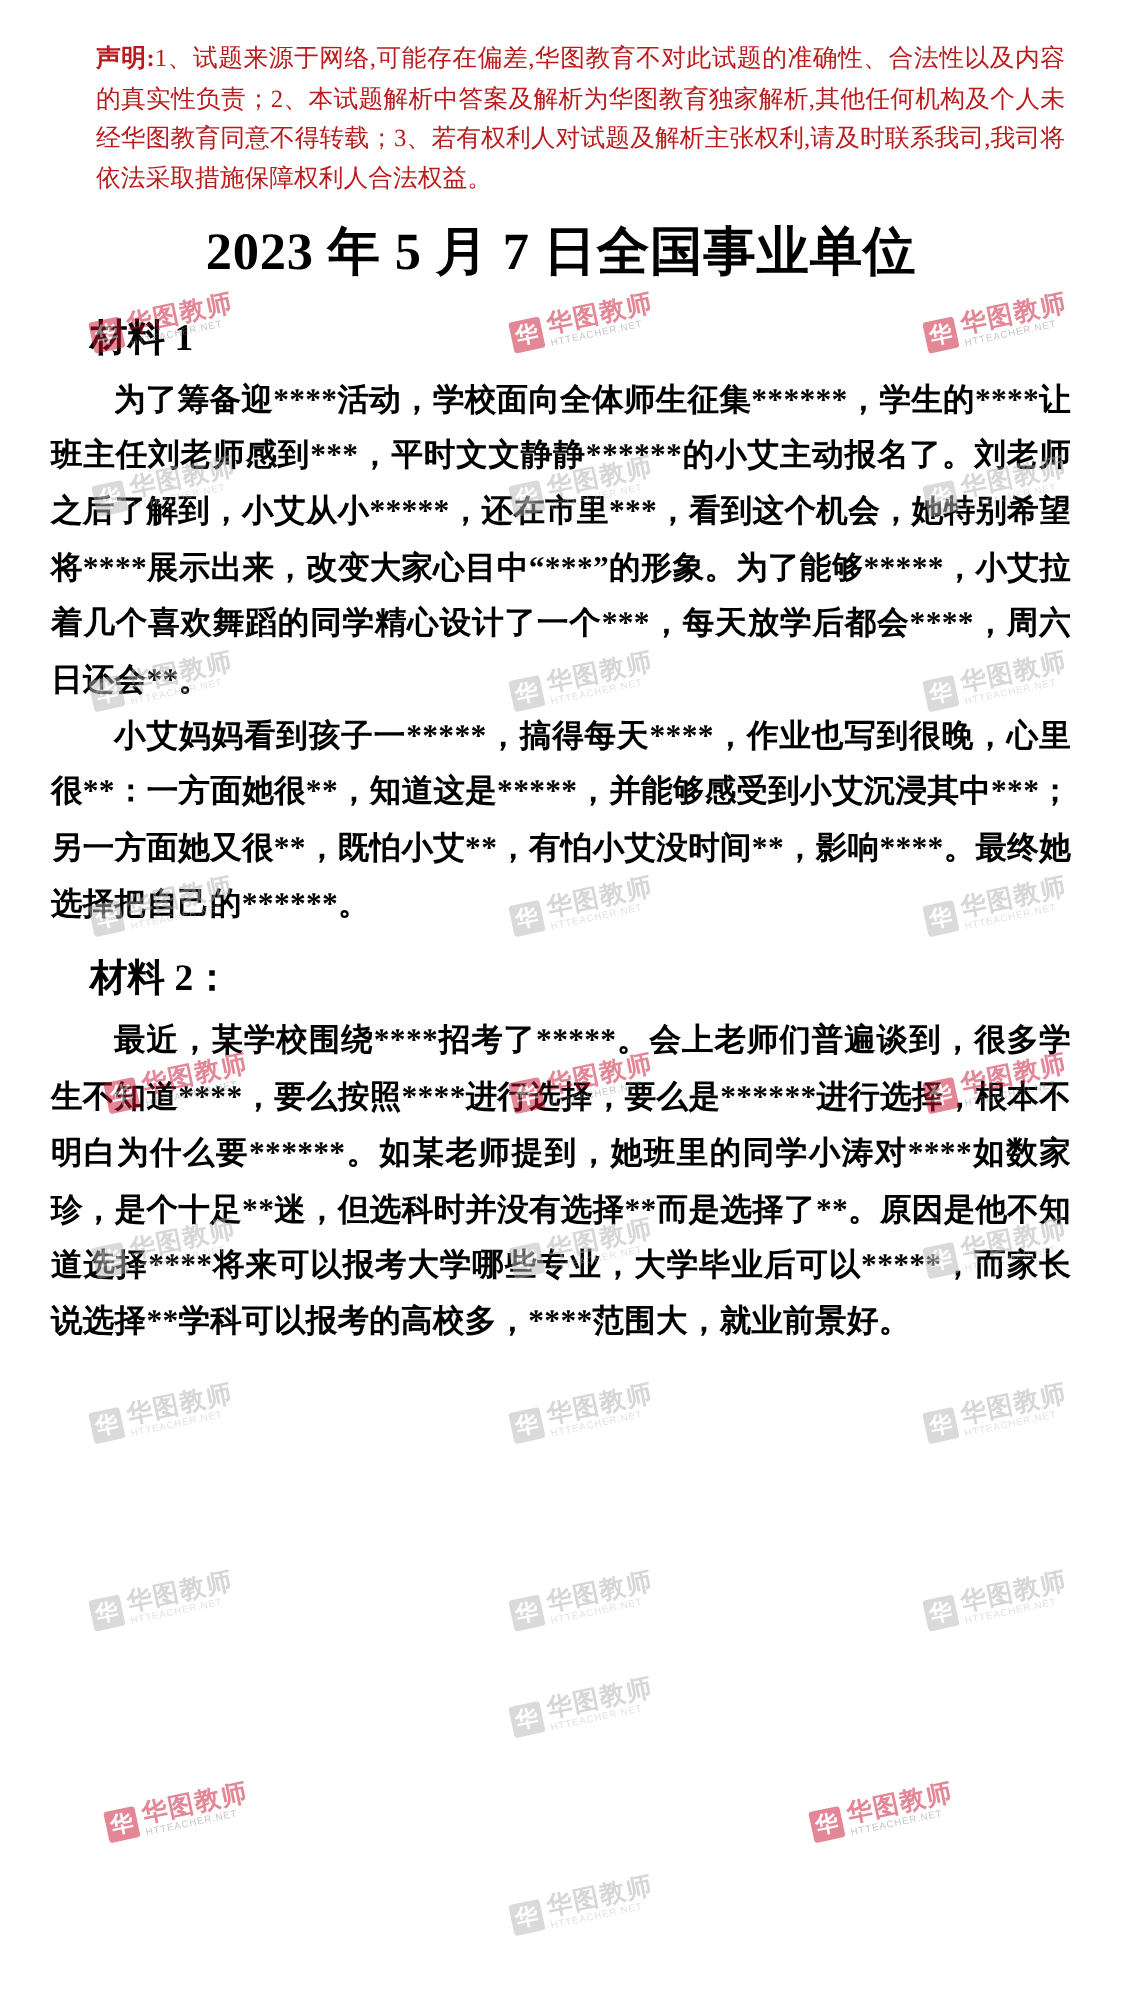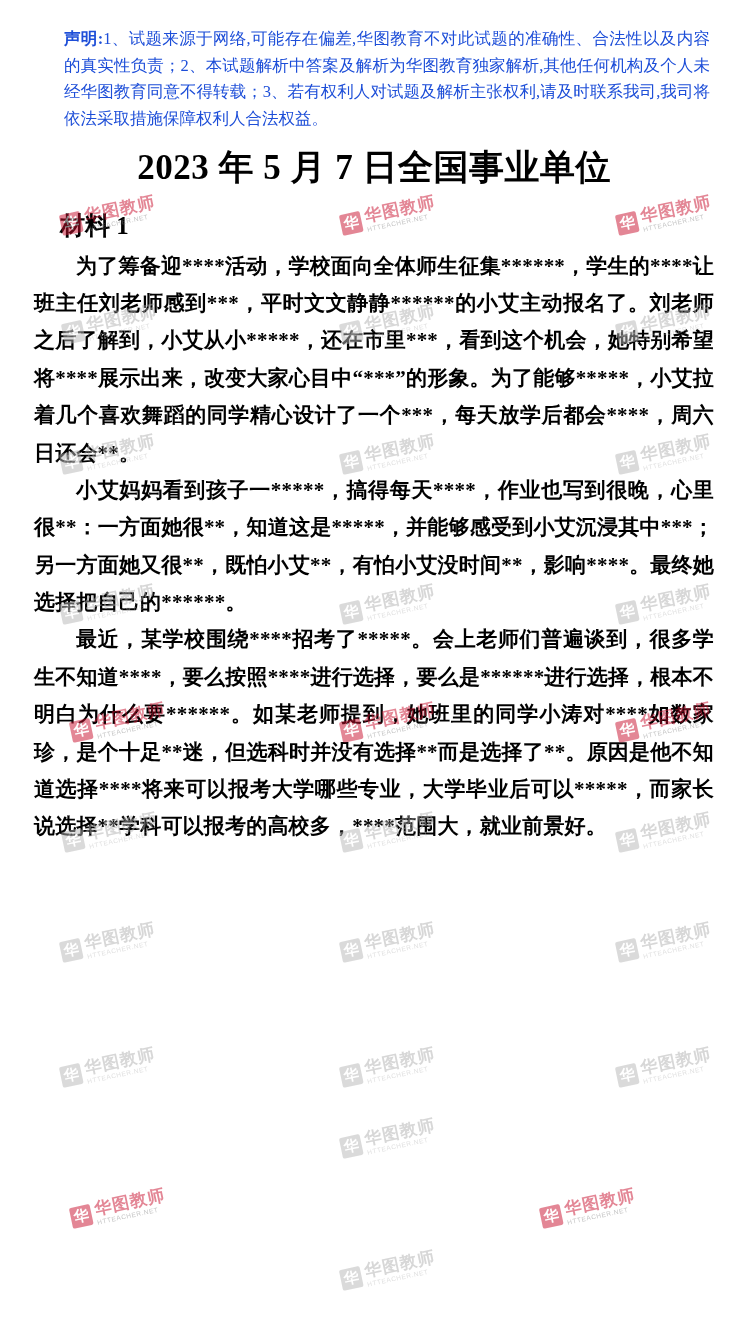--- a/index.html
+++ b/index.html
@@ -18,21 +18,21 @@
   .page {
     position: relative;
     width: 748px;
     height: 1335px;
     box-sizing: border-box;
     padding: 26px 34px 0 34px;
   }
 
   
   .disclaimer {
-    color: #1d4ed8;
+    color: #b91c1c;
     font-size: 16.5px;
     line-height: 1.62;
     text-align: justify;
     font-family: "Liberation Serif", "DejaVu Serif", serif;
     letter-spacing: 0px;
     margin: 0 0 10px 0;
     padding: 0 4px 0 30px;
     text-indent: 0;
   }
   .disclaimer .lead {
@@ -132,20 +132,21 @@
 <div class="page">
 
   <p class="disclaimer"><span class="lead">声明:</span><span>1、试题来源于网络,可能存在偏差,华图教育不对此试题的准确性、合法性以及内容的真实性负责；2、本试题解析中答案及解析为华图教育独家解析,其他任何机构及个人未经华图教育同意不得转载；3、若有权利人对试题及解析主张权利,请及时联系我司,我司将依法采取措施保障权利人合法权益。</span></p>
 
   <h1 class="doc-title">2023 年 5 月 7 日全国事业单位</h1>
 
   <div class="section-heading">材料 1</div>
   <p class="para">为了筹备迎****活动，学校面向全体师生征集******，学生的****让班主任刘老师感到***，平时文文静静******的小艾主动报名了。刘老师之后了解到，小艾从小*****，还在市里***，看到这个机会，她特别希望将****展示出来，改变大家心目中“***”的形象。为了能够*****，小艾拉着几个喜欢舞蹈的同学精心设计了一个***，每天放学后都会****，周六日还会**。</p>
   <p class="para">小艾妈妈看到孩子一*****，搞得每天****，作业也写到很晚，心里很**：一方面她很**，知道这是*****，并能够感受到小艾沉浸其中***；另一方面她又很**，既怕小艾**，有怕小艾没时间**，影响****。最终她选择把自己的******。</p>
 
+  <div class="section-heading plain">材料 2：</div>
   <p class="para">最近，某学校围绕****招考了*****。会上老师们普遍谈到，很多学生不知道****，要么按照****进行选择，要么是******进行选择，根本不明白为什么要******。如某老师提到，她班里的同学小涛对****如数家珍，是个十足**迷，但选科时并没有选择**而是选择了**。原因是他不知道选择****将来可以报考大学哪些专业，大学毕业后可以*****，而家长说选择**学科可以报考的高校多，****范围大，就业前景好。</p>
 
   <div class="wm-layer" id="wm-layer">
       <div class="wm" style="left: 60px; top: 203px; transform: rotate(-12deg);">
         <div class="wm-badge">华</div>
         <div class="wm-text">
           <div class="wm-cn">华图教师</div>
           <div class="wm-en">HTTEACHER.NET</div>
         </div>
       </div>

